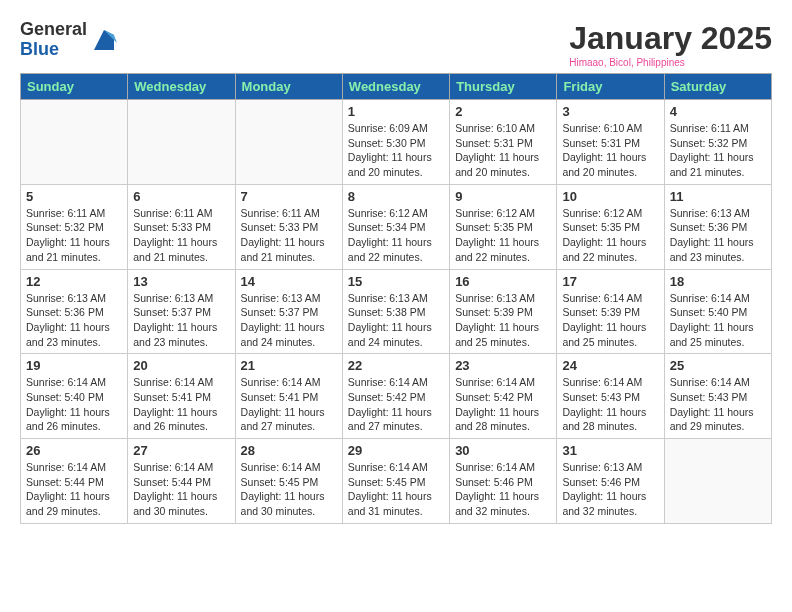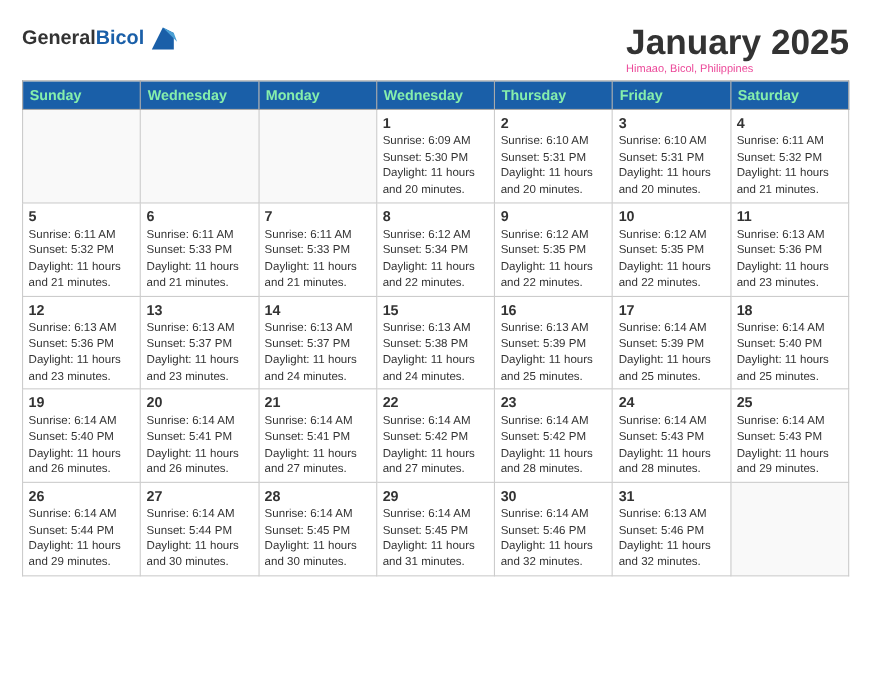--- a/index.html
+++ b/index.html
@@ -15,20 +15,21 @@
       justify-content: space-between;
       align-items: flex-start;
       padding: 10px 10px 5px 10px;
     }
     .logo {
       display: flex;
       align-items: center;
     }
     .logo-text {
       display: flex;
+      flex-direction: column;
       line-height: 1.1;
     }
     .logo-general {
       font-size: 18px;
       font-weight: bold;
       color: #333;
     }
     .logo-blue {
       font-size: 18px;
       font-weight: bold;
@@ -92,21 +93,21 @@
       color: #333;
     }
   </style>
 </head>
 <body>
 
 <div class="header">
   <div class="logo">
     <div class="logo-text">
       <span class="logo-general">General</span>
-      <span class="logo-blue">Bicol</span>
+      <span class="logo-blue">Blue</span>
     </div>
     <svg class="logo-icon" viewBox="0 0 30 30">
       <polygon points="5,25 25,25 25,10 15,5" fill="#1a5fa8"></polygon>
       <polygon points="15,5 28,18 25,10" fill="#4a9fd4"></polygon>
     </svg>
   </div>
   <div class="title-block">
     <div class="month-title">January 2025</div>
     <div class="location">Himaao, Bicol, Philippines</div>
   </div>

